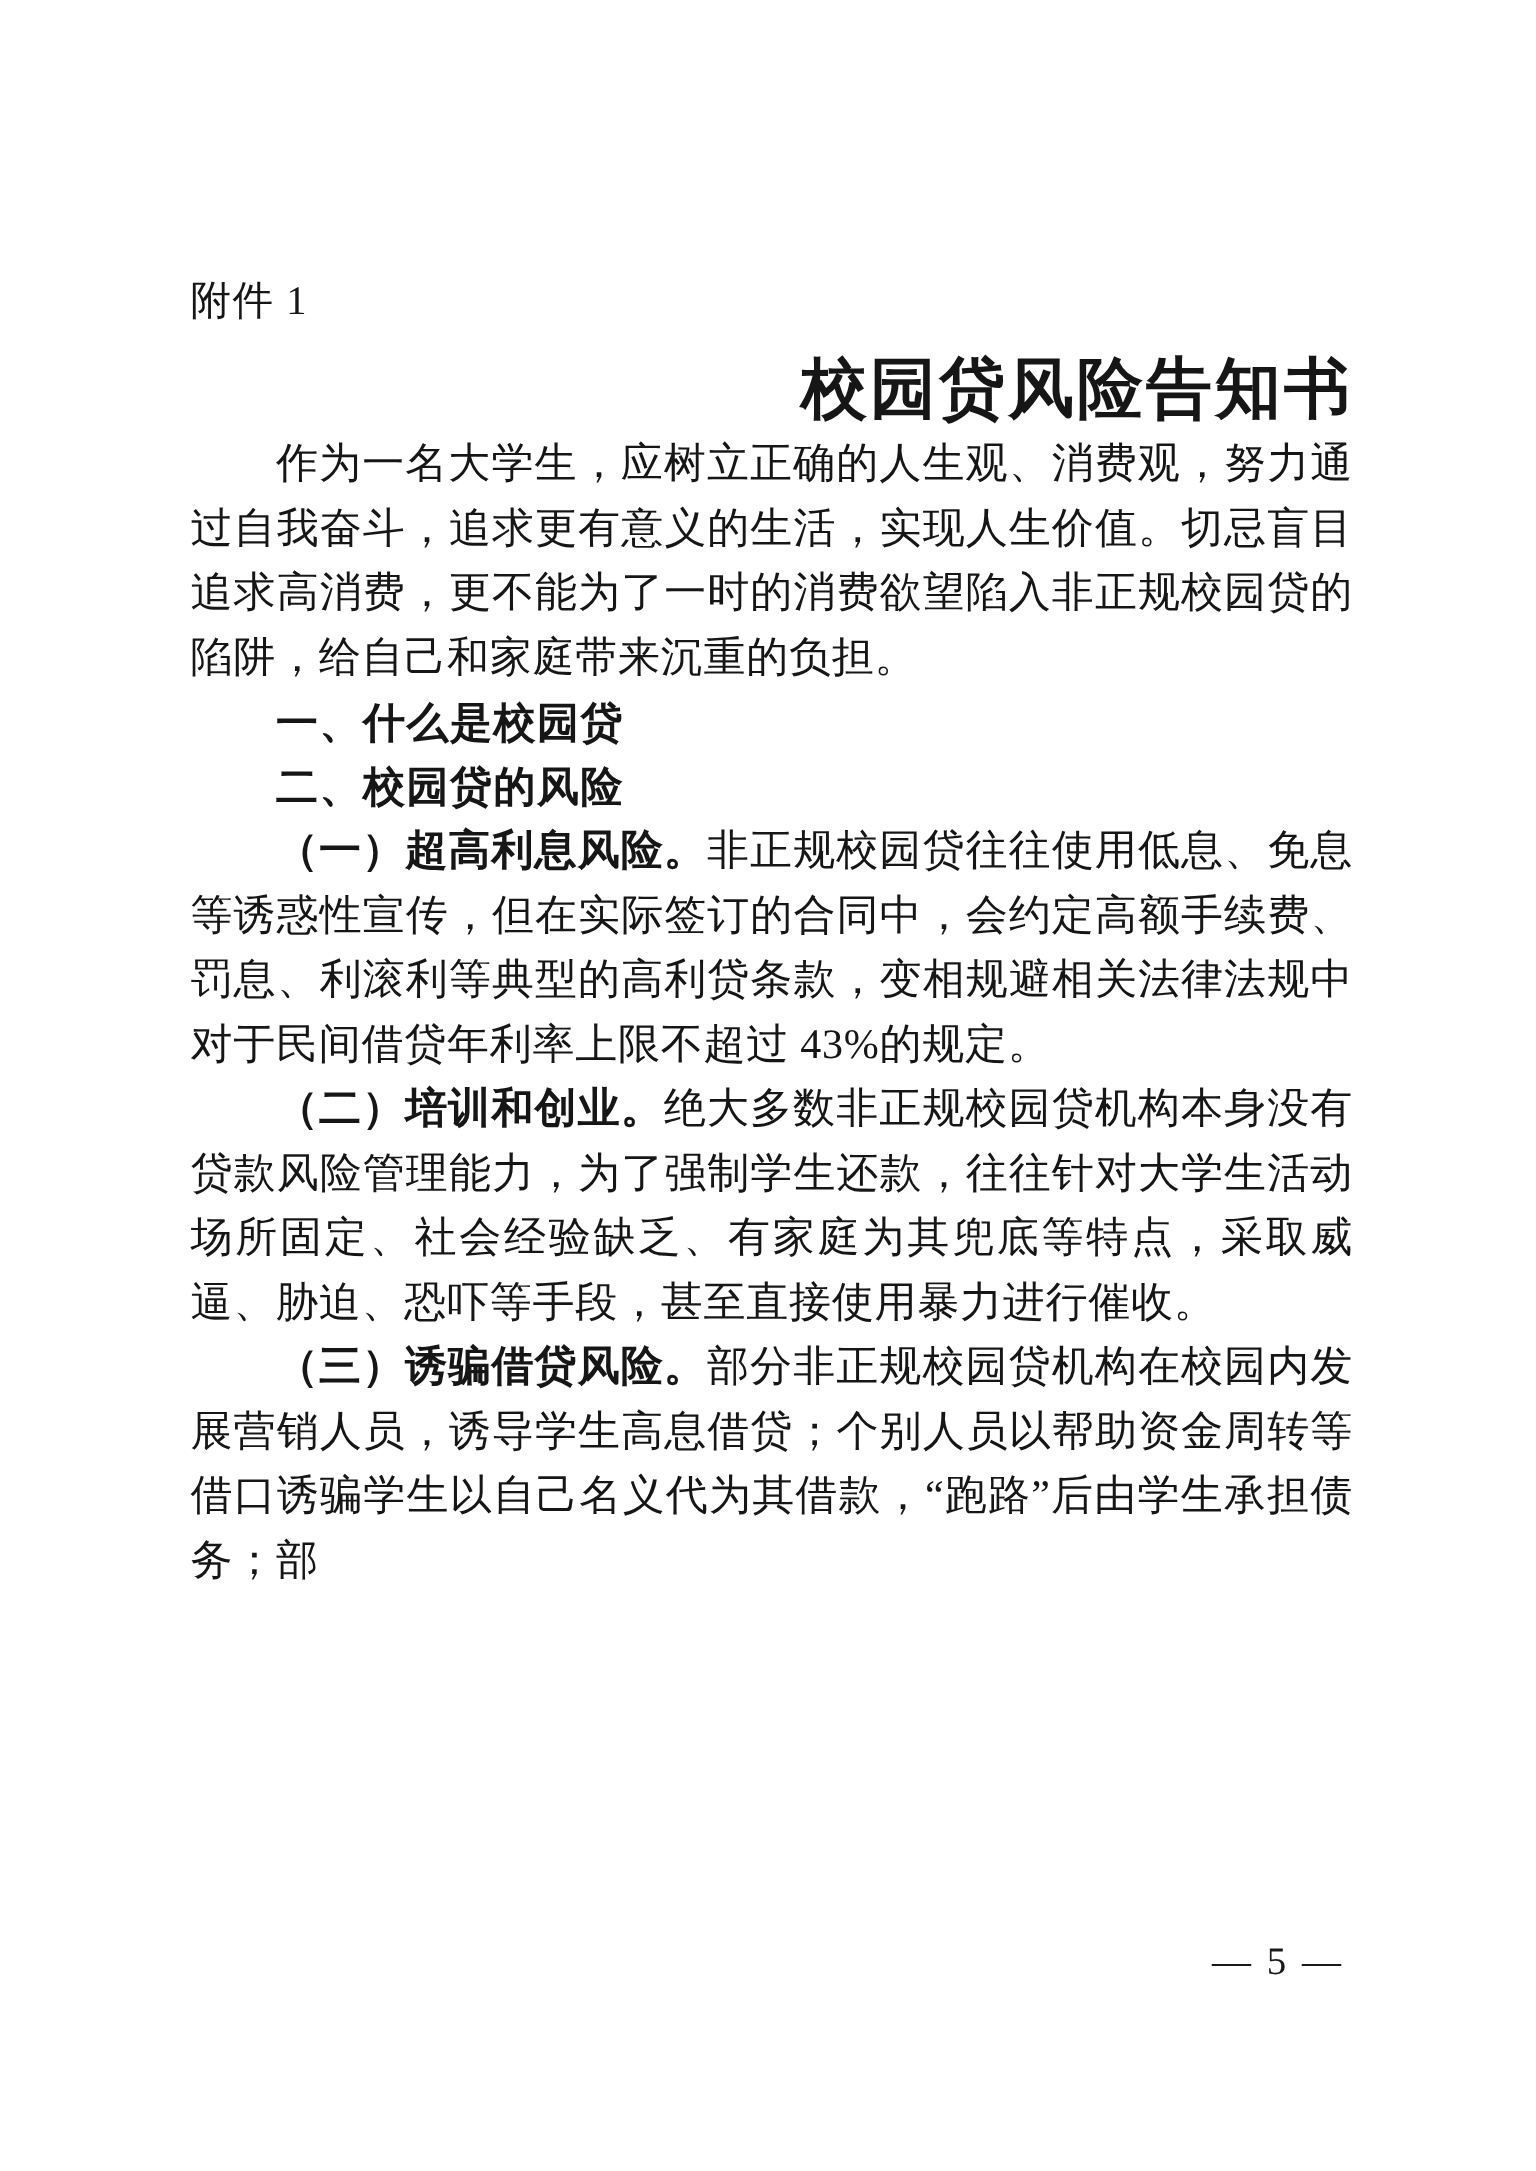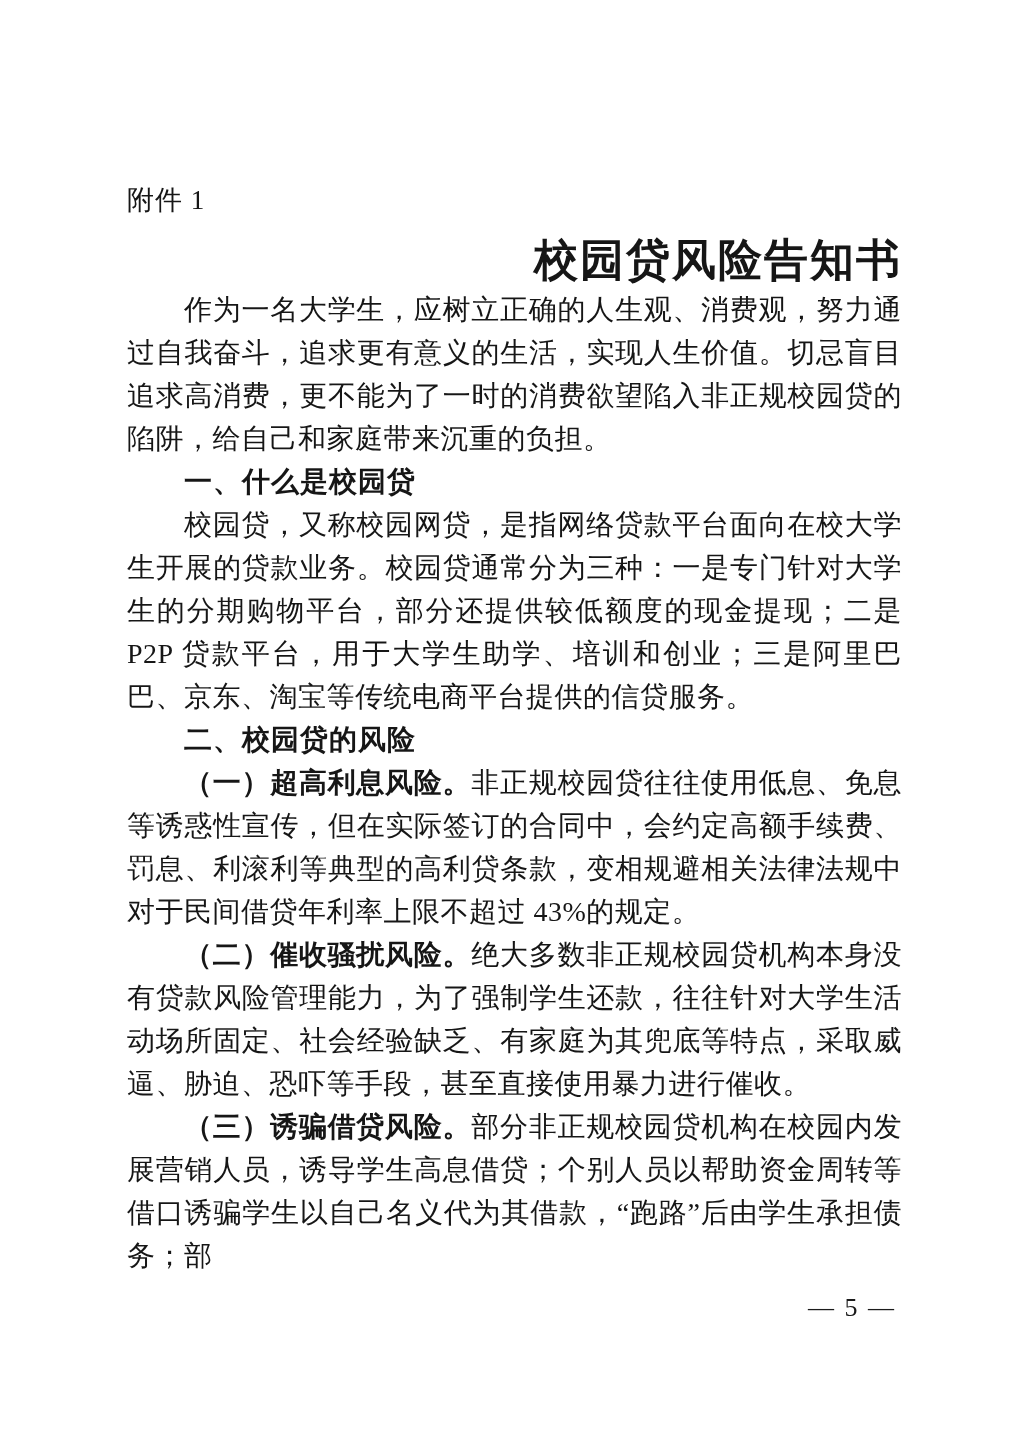--- a/index.html
+++ b/index.html
@@ -79,26 +79,25 @@
   <div class="content">
 
     <div class="attachment">附件 1</div>
 
     <h1 class="doc-title">校园贷风险告知书</h1>
 
     <p class="body-para indent first-para">作为一名大学生，应树立正确的人生观、消费观，努力通过自我奋斗，追求更有意义的生活，实现人生价值。切忌盲目追求高消费，更不能为了一时的消费欲望陷入非正规校园贷的陷阱，给自己和家庭带来沉重的负担。</p>
 
     <h2 class="section-heading">一、什么是校园贷</h2>
 
-    <p class="body-para indent">校园贷，又称校园网贷，是指网络贷款平台面向在校大学生开展的贷款业务。校园贷通常分为三种：一是专门针对大学生的分期购物平台，部分还提供较低额度的现金提现；二是 P2P 贷款平台，用于大学生助学、培训和创业；三是阿里巴巴、京东、淘宝等传统电商平台提供的信贷服务。</p>
 
     <h2 class="section-heading">二、校园贷的风险</h2>
 
     <p class="body-para indent"><span class="lead">（一）超高利息风险。</span><span>非正规校园贷往往使用低息、免息等诱惑性宣传，但在实际签订的合同中，会约定高额手续费、罚息、利滚利等典型的高利贷条款，变相规避相关法律法规中对于民间借贷年利率上限不超过 43%的规定。</span></p>
 
-    <p class="body-para indent"><span class="lead">（二）催收骚扰风险。</span><span>绝大多数非正规校园贷机构本身没有贷款风险管理能力，为了强制学生还款，往往针对大学生活动场所固定、社会经验缺乏、有家庭为其兜底等特点，采取威逼、胁迫、恐吓等手段，甚至直接使用暴力进行催收。</span></p>
+    <p class="body-para indent"><span class="lead">（二）培训和创业。</span><span>绝大多数非正规校园贷机构本身没有贷款风险管理能力，为了强制学生还款，往往针对大学生活动场所固定、社会经验缺乏、有家庭为其兜底等特点，采取威逼、胁迫、恐吓等手段，甚至直接使用暴力进行催收。</span></p>
 
     <p class="body-para indent"><span class="lead">（三）诱骗借贷风险。</span><span>部分非正规校园贷机构在校园内发展营销人员，诱导学生高息借贷；个别人员以帮助资金周转等借口诱骗学生以自己名义代为其借款，“跑路”后由学生承担债务；部</span></p>
 
   </div>
 
   <div class="page-number">— 5 —</div>
 </div>
 
 </body></html>

